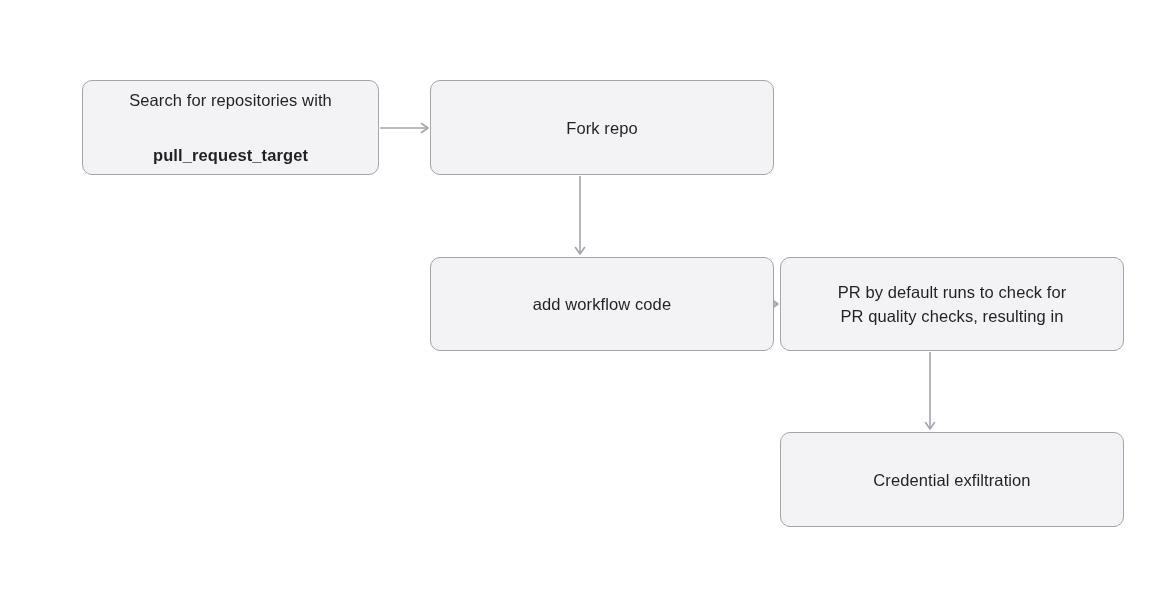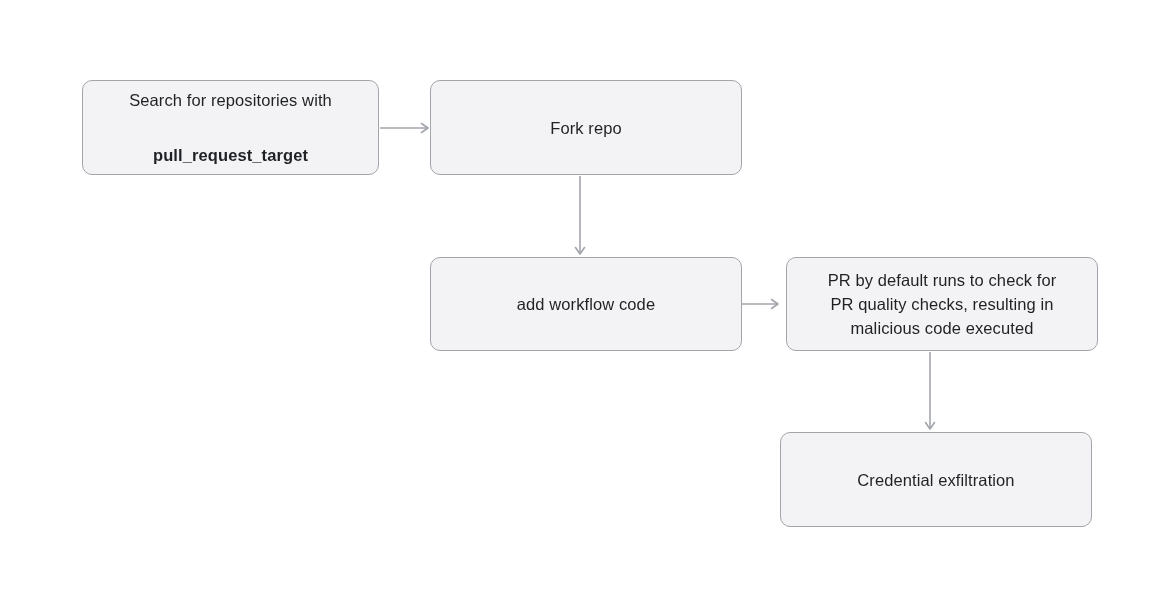--- a/index.html
+++ b/index.html
@@ -36,41 +36,41 @@
   }
   .arrowhead-path {
     stroke: var(--arrow);
     stroke-width: 1.6;
     fill: none;
     stroke-linecap: round;
     stroke-linejoin: round;
   }
   .node {
     position: absolute;
-    width: 312px;
+    width: 344px;
     height: 95px;
     background: var(--box-fill);
     border: 1.5px solid var(--box-border);
     border-radius: 10px;
     display: flex;
     flex-direction: column;
     align-items: center;
     justify-content: center;
     text-align: center;
     color: var(--text);
     font-size: 16.5px;
     line-height: 24px;
     letter-spacing: 0.1px;
   }
   .node .line { white-space: nowrap; }
   .node .line.bold { font-weight: 700; margin-top: 31px; }
   #n-search { left: 82px;  top: 80px;  width: 297px; }
   #n-fork   { left: 430px; top: 80px; }
   #n-modify { left: 430px; top: 257px; height: 94px; }
-  #n-pr     { left: 780px; top: 257px; height: 94px; margin-left: 6px; }
+  #n-pr     { left: 780px; top: 257px; height: 94px; }
   #n-cred   { left: 780px; top: 432px; }
 </style>
 </head>
 <body>
 
 <div class="canvas">
 
   <svg class="edges" viewBox="0 0 1160 609" xmlns="http://www.w3.org/2000/svg">
     <defs>
       <marker id="arrowhead" viewBox="0 0 12 12" refX="9" refY="6" markerWidth="12" markerHeight="12" orient="auto" markerUnits="userSpaceOnUse">
@@ -92,20 +92,19 @@
     <div class="line">Fork repo</div>
   </div>
 
   <div class="node" id="n-modify">
     <div class="line">add workflow code</div>
   </div>
 
   <div class="node" id="n-pr">
     <div class="line">PR by default runs to check for</div>
     <div class="line">PR quality checks, resulting in</div>
-    <div class="line">malicious code executed</div>
   </div>
 
   <div class="node" id="n-cred">
     <div class="line">Credential exfiltration</div>
   </div>
 
 </div>
 
 </body></html>

